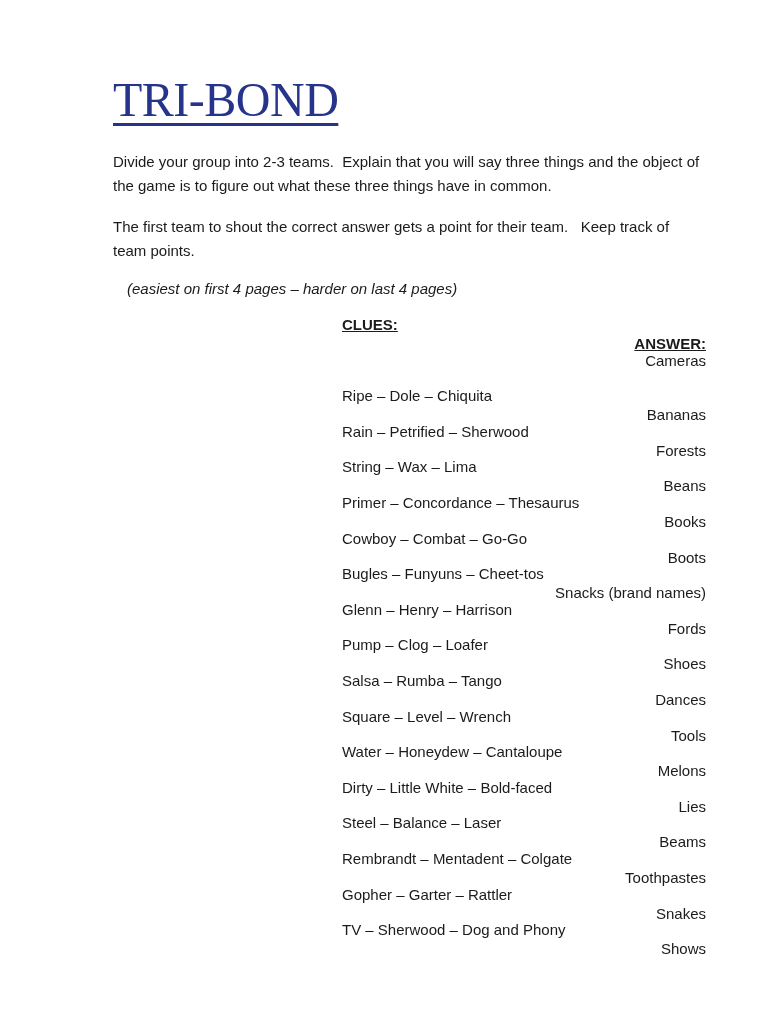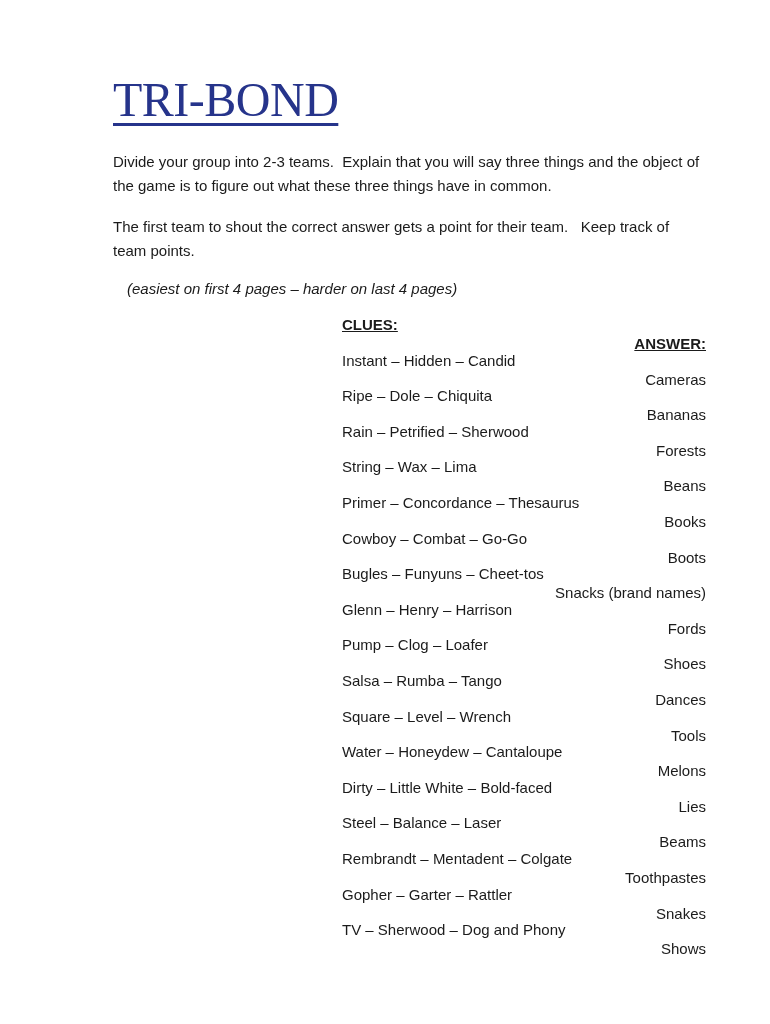--- a/index.html
+++ b/index.html
@@ -89,21 +89,20 @@
 
   <p class="note">(easiest on first 4 pages – harder on last 4 pages)</p>
 
   <div class="clues-table">
     <div class="trow">
       <div class="tclue thead">CLUES:</div>
       <div class="tanswer thead">ANSWER:</div>
     </div>
 
     <div class="trow">
-      <div class="tclue">Instant – Hidden – Candid</div>
       <div class="tanswer"> Cameras</div>
     </div>
     <div class="trow">
       <div class="tclue">Ripe – Dole – Chiquita</div>
       <div class="tanswer">Bananas</div>
     </div>
     <div class="trow">
       <div class="tclue">Rain – Petrified – Sherwood</div>
       <div class="tanswer">Forests</div>
     </div>

